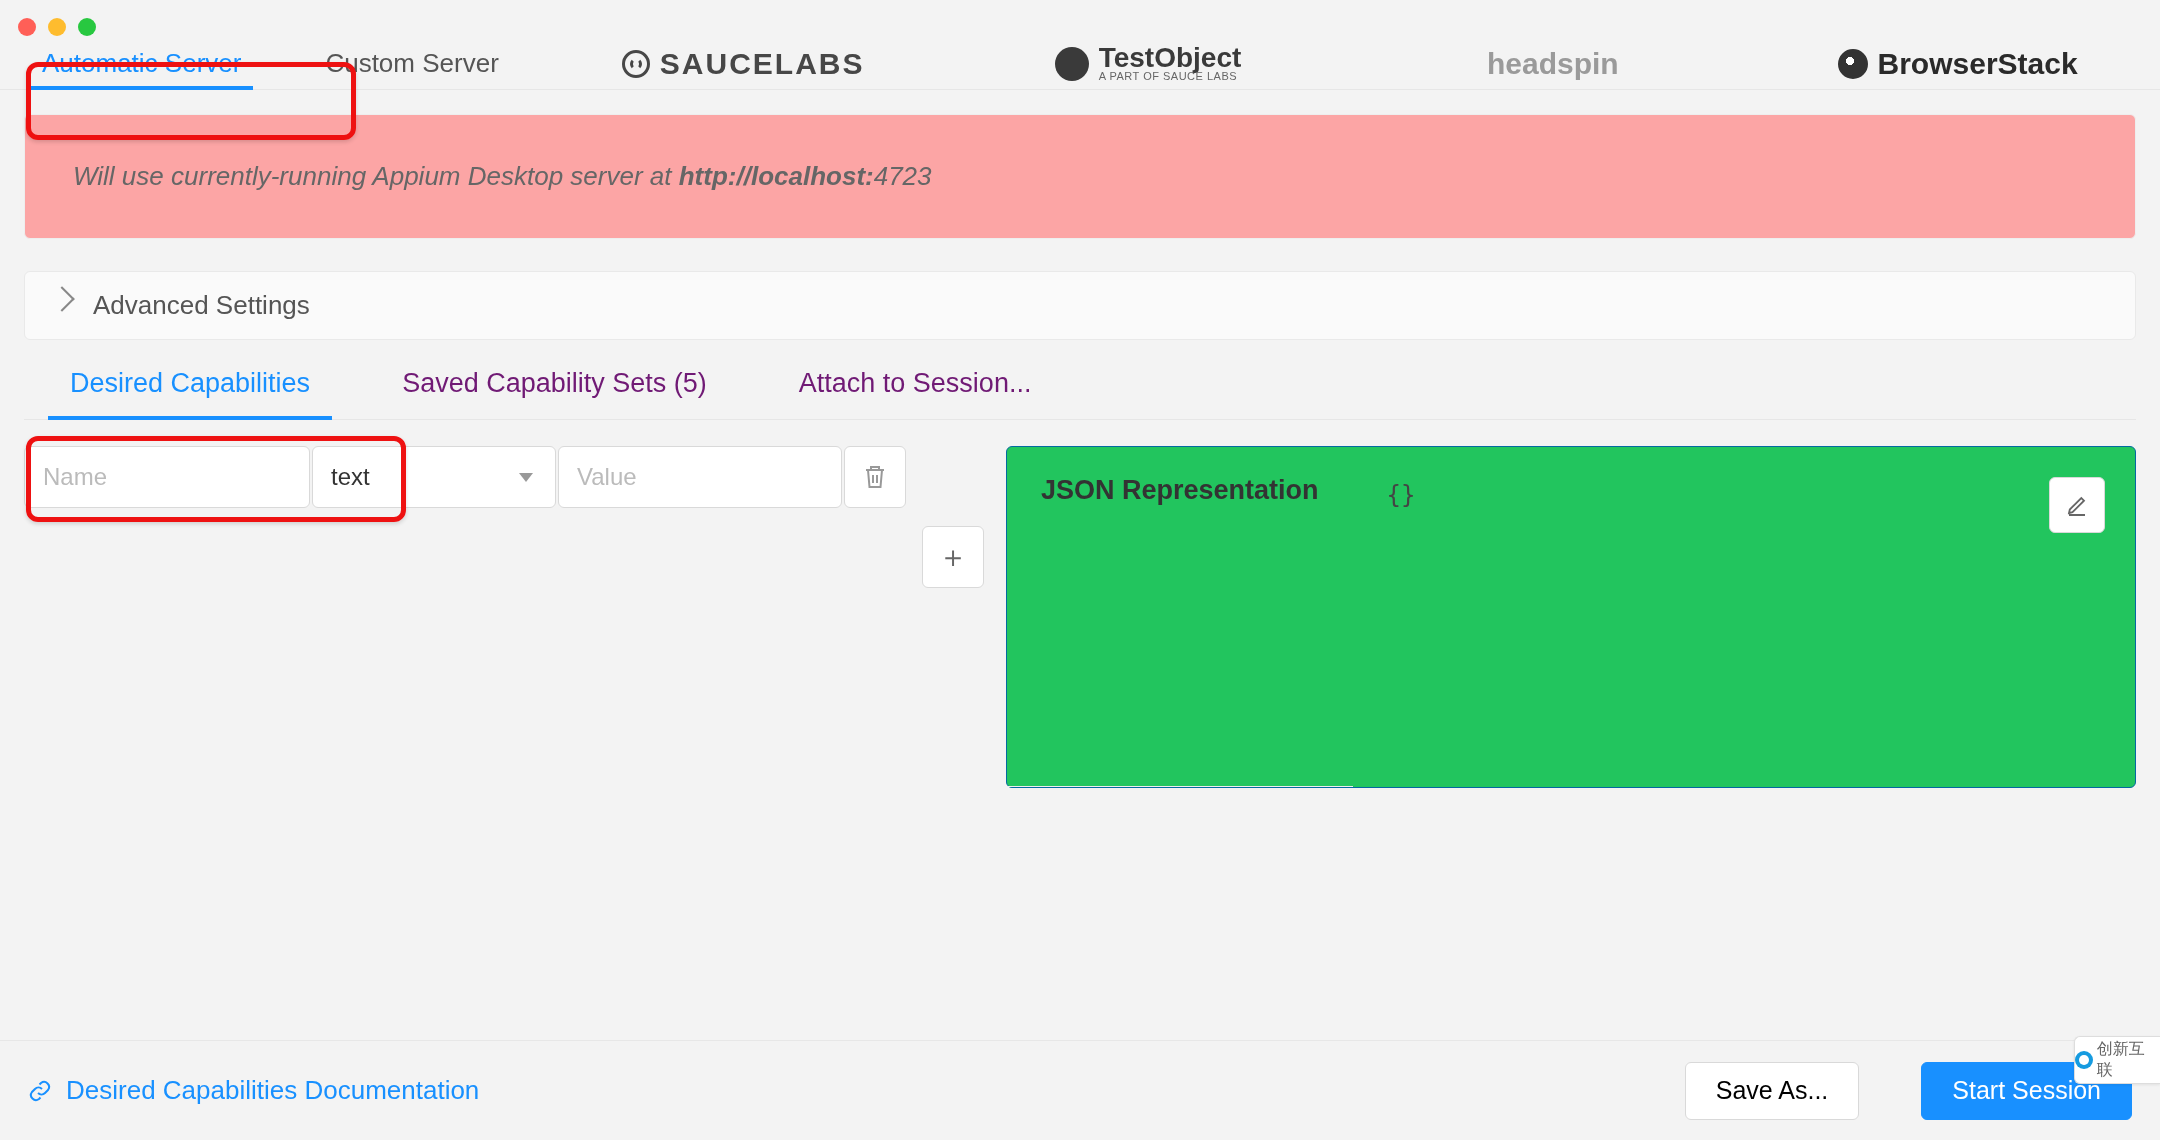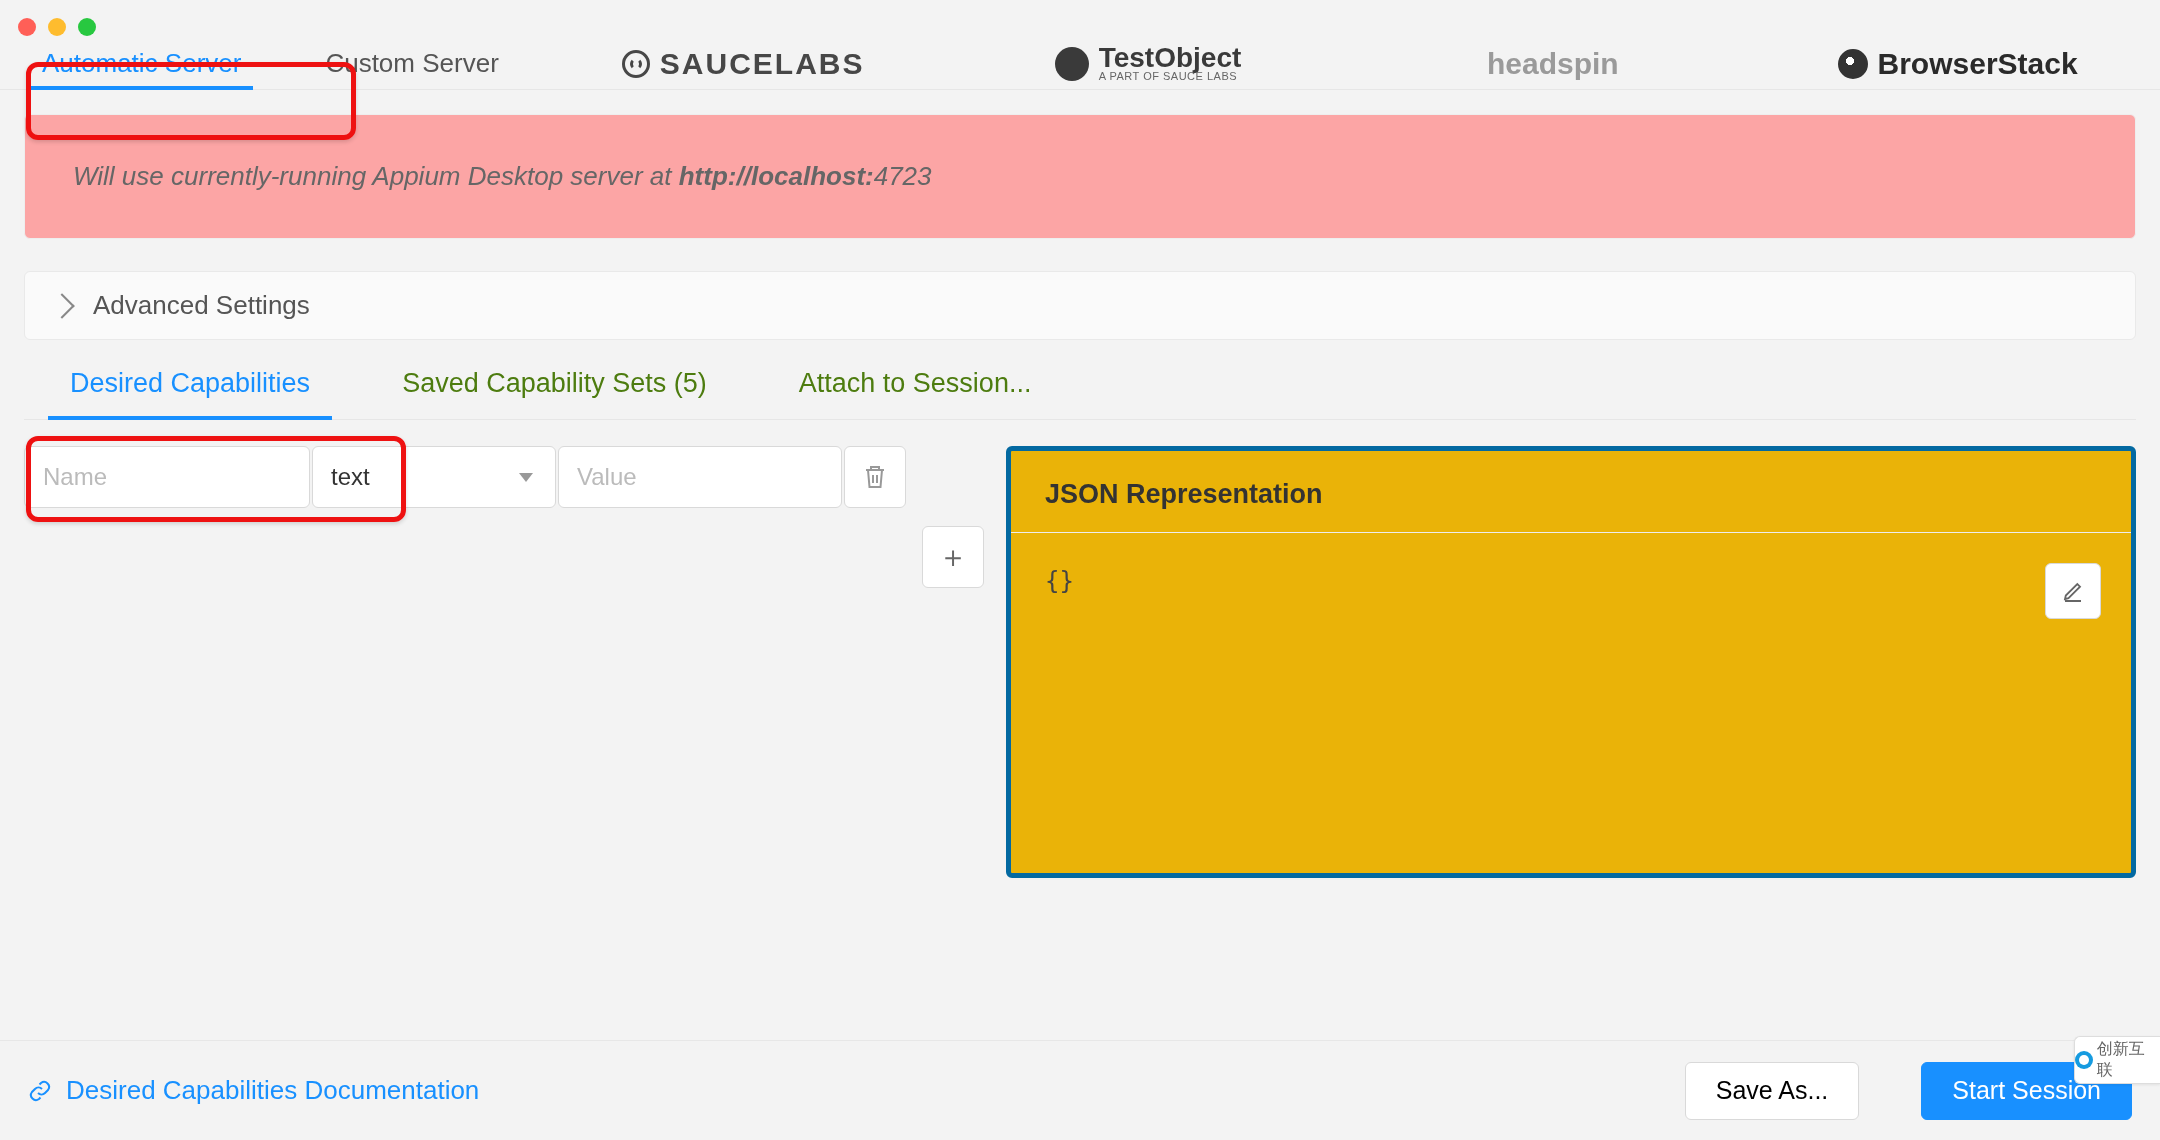--- a/index.html
+++ b/index.html
@@ -19,42 +19,42 @@
 
   .highlight-box { position:absolute; border:5px solid #e11; border-radius:12px; pointer-events:none; box-shadow:0 2px 4px rgba(0,0,0,0.15);}
   .hl1 { top:62px; left:26px; width:330px; height:78px; }
   .hl2 { top:436px; left:26px; width:380px; height:86px; }
 
   .content { padding:24px 24px 0 24px; }
   .info-card { background:#fca5a5; border:1px solid #eee; border-radius:6px; padding:46px 48px; font-size:26px; color:#666; font-style:italic; }
   .info-host { font-weight:700; font-style:italic;}
   .info-port { font-style:italic; font-weight:400;}
 
-  .adv-card { margin-top:32px; background:#fafafa; border:1px solid #e9e9e9; border-radius:6px; padding:18px 22px; display:flex; align-items:center; font-size:26px; color:#555; cursor:pointer;}
+  .adv-card { margin-top:32px; background:#fafafa; border:1px solid #e9e9e9; border-radius:6px; padding:18px 22px; display:flex; font-size:26px; color:#555; cursor:pointer;}
   .chevron { display:inline-block; width:18px; height:18px; border-right:2.5px solid #888; border-bottom:2.5px solid #888; transform:rotate(-45deg); margin-right:22px; margin-left:6px;}
 
   .cap-tabs { display:flex; align-items:center; height:72px; border-bottom:1px solid #e6e6e6; margin-top:8px;}
-  .cap-tab { padding:0 46px; height:72px; display:flex; align-items:center; font-size:27px; color:#4d7c0f; cursor:pointer; position:relative;}
+  .cap-tab { padding:0 46px; height:72px; display:flex; align-items:center; font-size:27px; color:#701a75; cursor:pointer; position:relative;}
   .cap-tab.active { color:#1890ff; }
   .cap-tab.active::after { content:""; position:absolute; left:24px; right:24px; bottom:0; height:4px; background:#1890ff;}
 
   .cap-body { display:flex; gap:22px; padding-top:26px; }
   .cap-left { width:960px; }
   .cap-row { display:flex; gap:2px; }
   .inp { height:62px; border:1px solid #d9d9d9; border-radius:6px; background:#fff; font-size:24px; padding:0 18px; color:#333; }
   .inp::placeholder { color:#bbb; }
   .name-inp { width:286px; }
   .type-sel { width:244px; position:relative; display:flex; align-items:center; justify-content:space-between; cursor:pointer;}
   .type-sel .caret { width:0; height:0; border-left:7px solid transparent; border-right:7px solid transparent; border-top:9px solid #999; margin-right:4px;}
   .val-inp { width:284px; }
   .icon-btn { width:62px; height:62px; border:1px solid #d9d9d9; border-radius:6px; background:#fff; display:flex; align-items:center; justify-content:center; cursor:pointer; color:#888;}
   .add-row { display:flex; justify-content:flex-end; margin-top:18px; }
   .plus { font-size:30px; color:#666; line-height:1; }
 
-  .cap-right { flex:1; background:#eab308; border:5px solid #0369a1; border-radius:6px; display:flex; flex-direction:column;}
+  .cap-right { flex:1; background:#22c55e; border:1px solid #0369a1; border-radius:6px; display:flex; flex-direction:row;}
   .json-header { padding:28px 34px 22px 34px; font-size:27px; font-weight:700; color:#333; border-bottom:1px solid #eee;}
   .json-body { flex:1; position:relative; padding:34px; font-family:ui-monospace,Menlo,monospace; font-size:24px; color:#444; min-height:340px;}
   .edit-btn { position:absolute; right:30px; top:30px; width:56px; height:56px; border:1px solid #d9d9d9; border-radius:6px; background:#fff; display:flex; align-items:center; justify-content:center; cursor:pointer;}
 
   .footer { position:absolute; left:0; right:0; bottom:0; height:100px; border-top:1px solid #e7e7e7; display:flex; align-items:center; padding:0 28px; background:#f3f3f3;gap:40px;}
   .doc-link { color:#1890ff; font-size:26px; display:flex; align-items:center; gap:14px; text-decoration:none; cursor:pointer;}
   .footer-spacer { flex:1; }
   .btn { height:58px; padding:0 30px; border-radius:6px; font-size:25px; cursor:pointer; display:flex; align-items:center; }
   .btn-default { background:#fff; border:1px solid #d9d9d9; color:#000000; margin-right:22px;}
   .btn-primary { background:#1890ff; border:1px solid #1890ff; color:#fff;}

